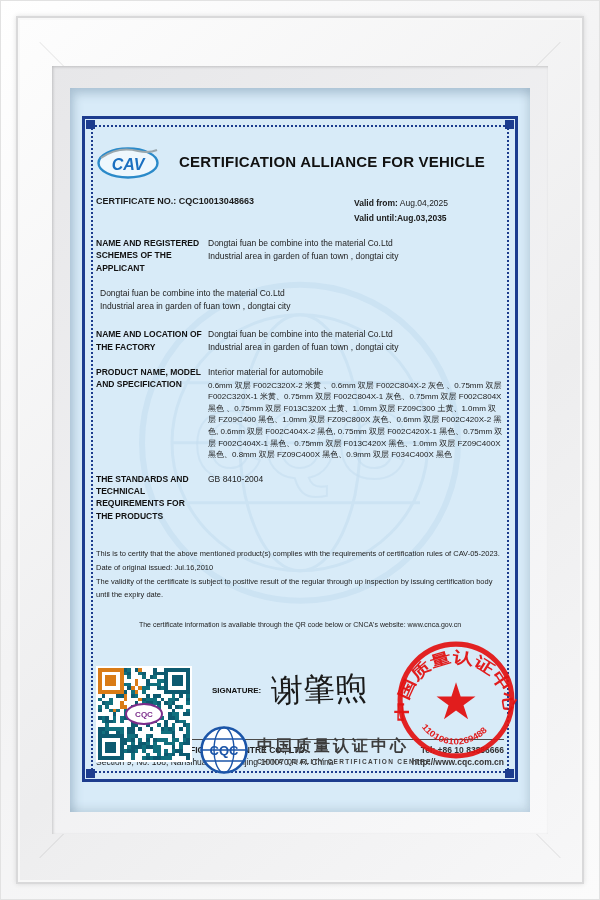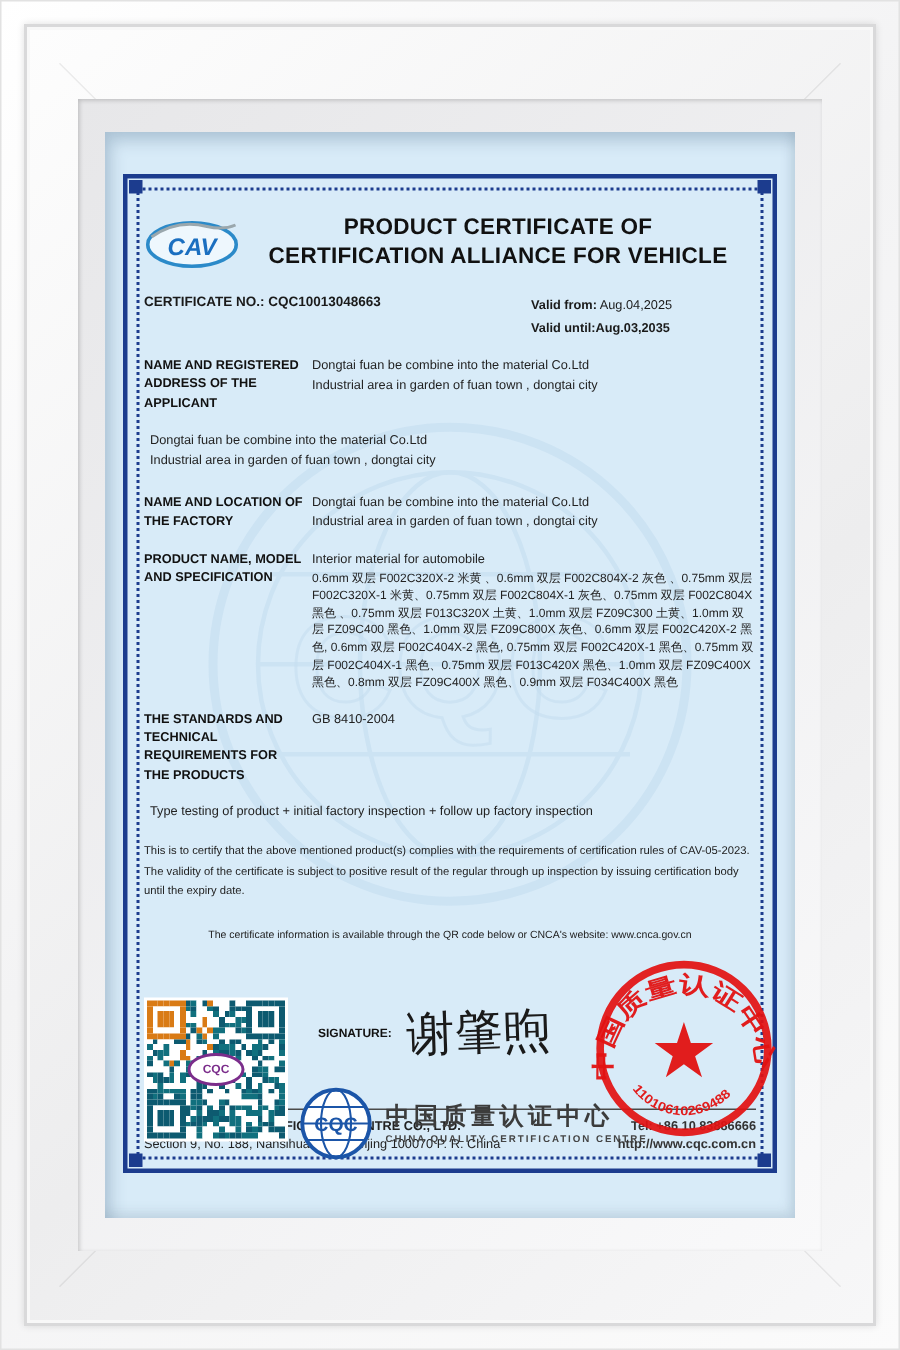--- a/index.html
+++ b/index.html
@@ -125,21 +125,20 @@
 
     <div class="content">
 
       <div class="hdr">
         <svg width="64" height="38" viewBox="0 0 64 38">
           <ellipse cx="32" cy="21" rx="29.5" ry="14.5" fill="#eef7fd" stroke="#2b8ac9" stroke-width="2.4"></ellipse>
           <path d="M5 16 Q 22 4, 42 9 Q 53 11.5, 61 8" stroke="#9aa7ad" fill="none" stroke-width="2"></path>
           <text x="32" y="28" text-anchor="middle" font-size="16" font-style="italic" font-weight="bold" fill="#1b6fc0">CAV</text>
         </svg>
         <div class="title">
-          <div>PRODUCT CERTIFICATE OF</div>
           <div>CERTIFICATION ALLIANCE FOR VEHICLE</div>
         </div>
       </div>
 
       <div class="certrow">
         <div class="certno">
           <span>CERTIFICATE NO.:</span>
           <span>CQC10013048663</span>
         </div>
         <div class="valid">
@@ -147,21 +146,21 @@
             <b>Valid from:</b>
             <span>Aug.04,2025</span>
           </div>
           <div>
             <b>Valid until:</b><b>Aug.03,2035</b>
           </div>
         </div>
       </div>
 
       <div class="row">
-        <div class="lbl">NAME AND REGISTERED ADDRESS OF THE APPLICANT</div>
+        <div class="lbl">NAME AND REGISTERED SCHEMES OF THE APPLICANT</div>
         <div class="val">
           <div>Dongtai fuan be combine into the material Co.Ltd</div>
           <div>Industrial area in garden of fuan town , dongtai city</div>
         </div>
       </div>
 
       <div class="row" style="margin-top:13px;">
         <div class="val">
           <div>Dongtai fuan be combine into the material Co.Ltd</div>
           <div>Industrial area in garden of fuan town , dongtai city</div>
@@ -185,27 +184,25 @@
       </div>
 
       <div class="row" style="margin-top:12px;">
         <div class="lbl">THE STANDARDS AND TECHNICAL REQUIREMENTS FOR THE PRODUCTS</div>
         <div class="val">
           <div>GB 8410-2004</div>
         </div>
       </div>
 
       <div class="row" style="margin-top:12px;">
-        <div class="val">
-          <div>Type testing of product + initial factory inspection + follow up factory inspection</div>
-        </div>
       </div>
 
       <div class="stmts">
         <div>This is to certify that the above mentioned product(s) complies with the requirements of certification rules of CAV-05-2023.</div>
+        <div>Date of original issued: Jul.16,2010</div>
         <div>The validity of the certificate is subject to positive result of the regular through up inspection by issuing certification body until the expiry date.</div>
       </div>
 
       <div class="qrnote">The certificate information is available through the QR code below or CNCA's website: www.cnca.gov.cn</div>
 
       <div class="bottom">
 
         <div class="qr-wrap">
           <div class="qr-grid">
               <div style="background: rgb(217, 123, 22);"></div>

